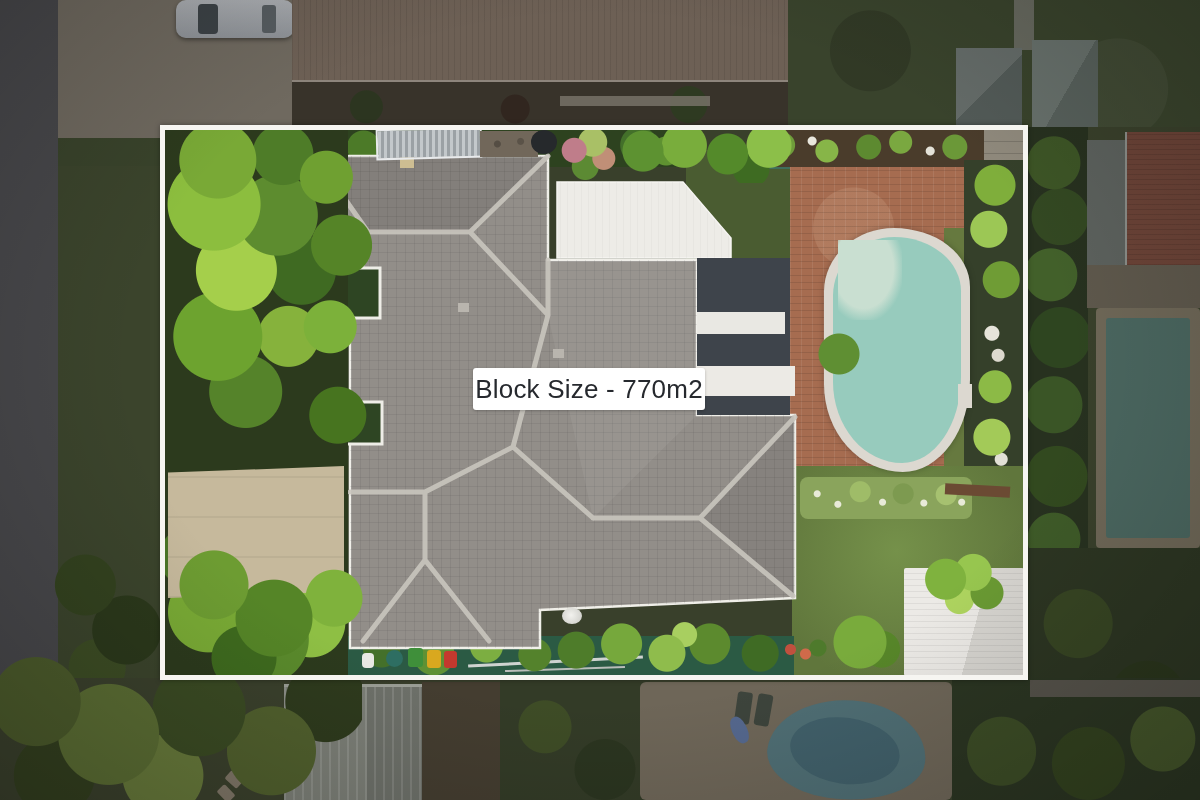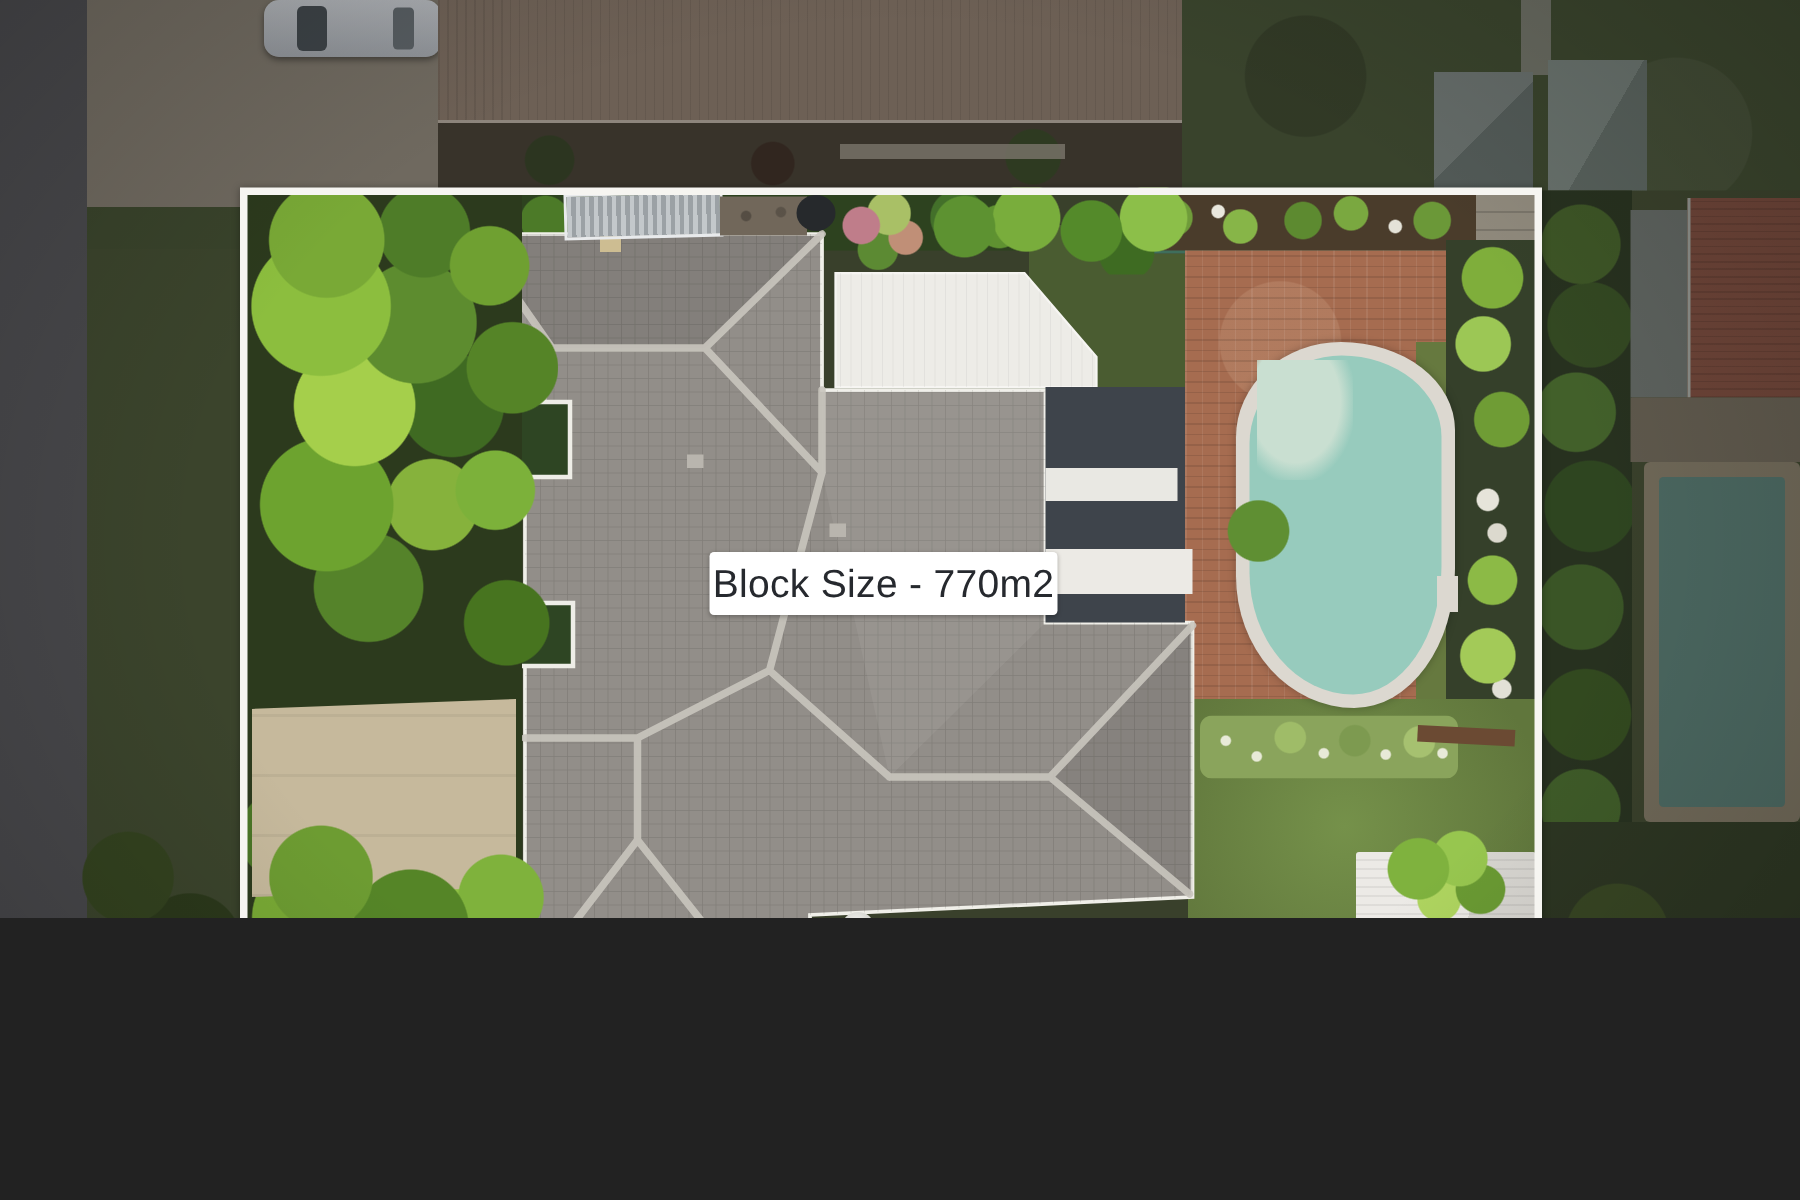--- a/index.html
+++ b/index.html
@@ -1,16 +1,16 @@
 <!DOCTYPE html>
 <html style="--c-boundary: #f6f5f1; --c-label_bg: #ffffff; --c-label_text: #26292e; --c-roof: #928e89; --c-roof_ridge: #c9c5be; --c-patio_roof: #edece7; --c-pergola: #3e444b; --c-brick: #a66c50; --c-pool_water: #97cbbd; --c-pool_coping: #dcd8d0; --c-pool_beach: #c9dfd1; --c-lawn_back: #6d8a46; --c-lawn_dark: #4a5c31; --c-lawn_outside: #39402b; --c-palm_bright: #8cbe3e; --c-driveway: #c6b99c; --c-patio_floor: #2b5a44; --c-shed: #eceae6; --c-road: #47474a; --c-neighbor_roof_taupe: #6d6055; --c-neighbor_roof_red: #6b4337; --c-neighbor_pool: #4a665f; --c-metal_roof: #787b73; --c-flower_hedge: #8aa45c;"><head>
 <meta charset="utf-8">
 <style>
   html,body{margin:0;padding:0;background:#222;}
-  .photo{position:relative;width:1200px;height:612px;overflow:hidden;
+  .photo{position:relative;width:1200px;height:800px;overflow:hidden;
          background:var(--c-lawn_outside,#39402b);
          font-family:"Liberation Sans",sans-serif;}
   .abs{position:absolute;}
   
   .road-left{left:0;top:0;width:58px;height:800px;background:var(--c-road,#47474a);border-right:3px solid #5e5e5c;}
   .road-corner{left:0;top:620px;width:175px;height:180px;background:var(--c-road,#47474a);
                clip-path:polygon(0 0,30% 0,100% 100%,0 100%);}
   .footpath-diag{left:28px;top:702px;width:200px;height:18px;background:#5e5a51;transform:rotate(40deg);transform-origin:left top;}
   .verge-left{left:58px;top:0;width:104px;height:800px;background:#3b442c;}
   .verge-trees{left:50px;top:540px;width:118px;height:150px;background-image:

